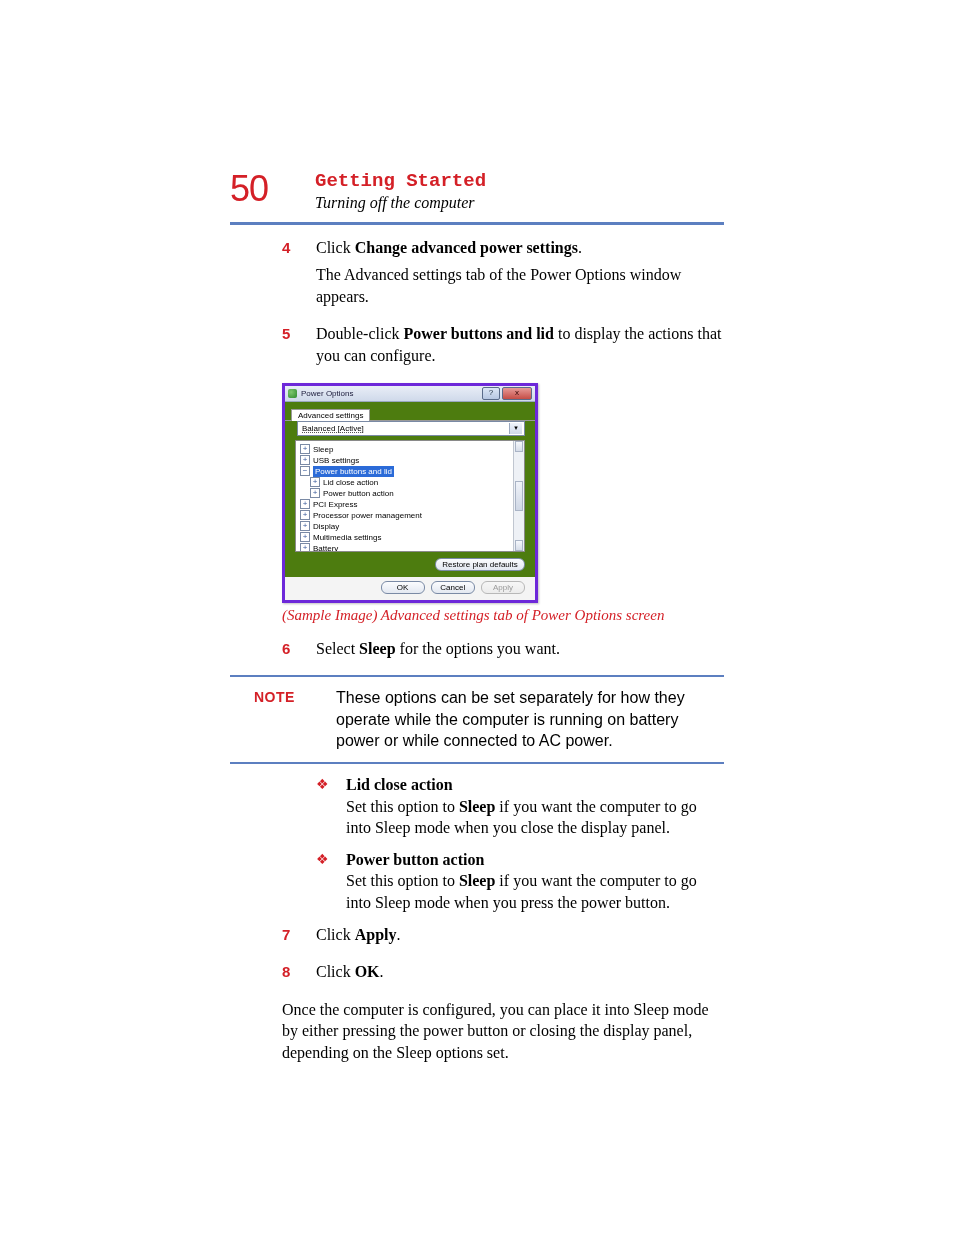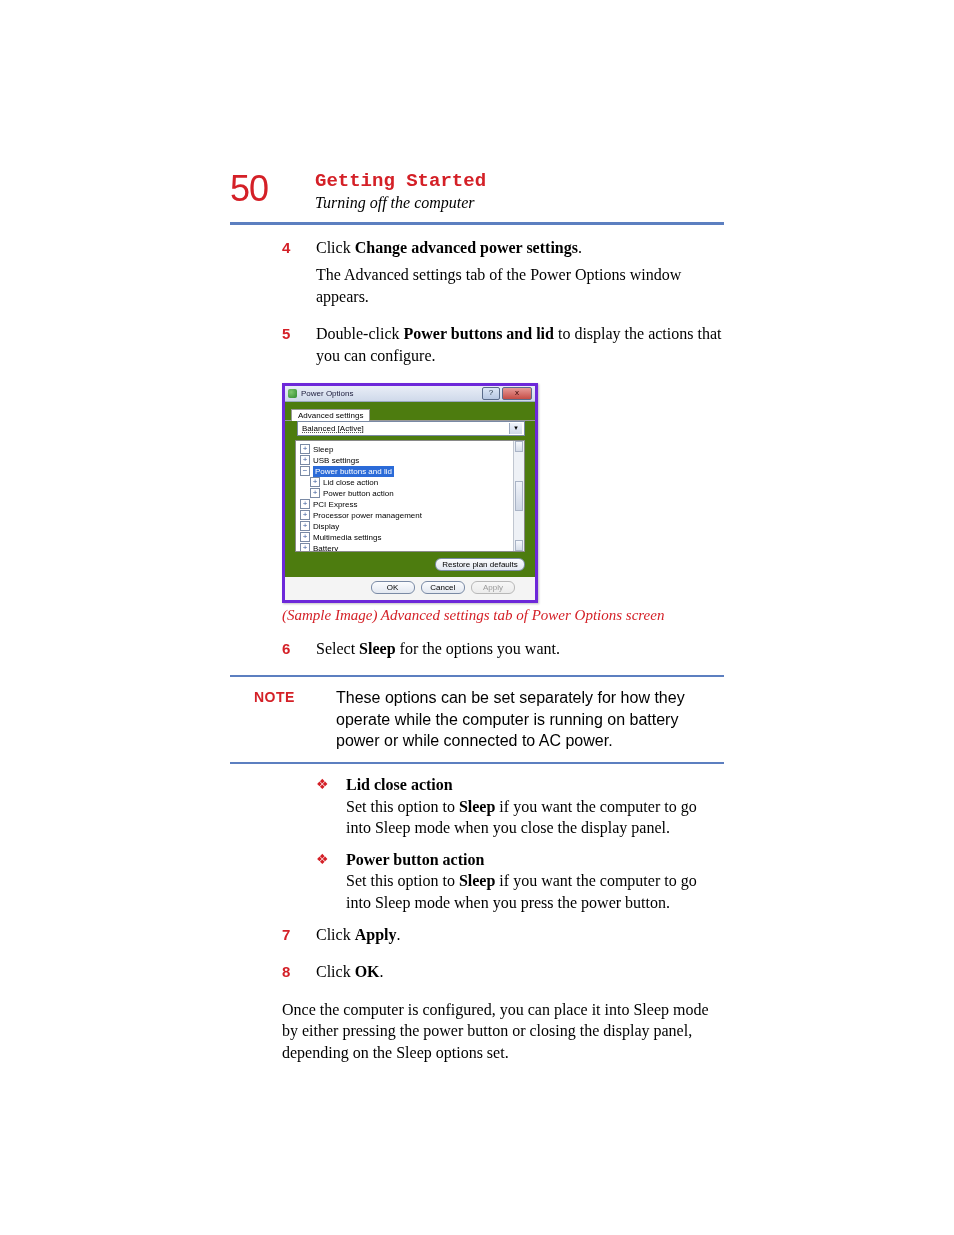--- a/index.html
+++ b/index.html
@@ -262,21 +262,21 @@
     position: absolute;
     left: 1px; right: 1px; top: 40px; height: 28px;
     background: linear-gradient(#f0f3f9, #cfd7e5);
     border: 1px solid #aab4c6;
   }
   .dlg-actions-row {
     padding: 6px 10px 2px 10px;
     text-align: right;
   }
   .dlg-actions-row2 {
-    padding: 4px 20px 6px 10px;
+    padding: 4px 10px 6px 10px;
     text-align: right;
     background: #f4f4f4;
   }
   .win-btn {
     display: inline-block;
     border: 1px solid #7a8aa5;
     background: linear-gradient(#fbfcfe, #e3e8f1);
     font-size: 8px;
     padding: 1px 0;
     text-align: center;

